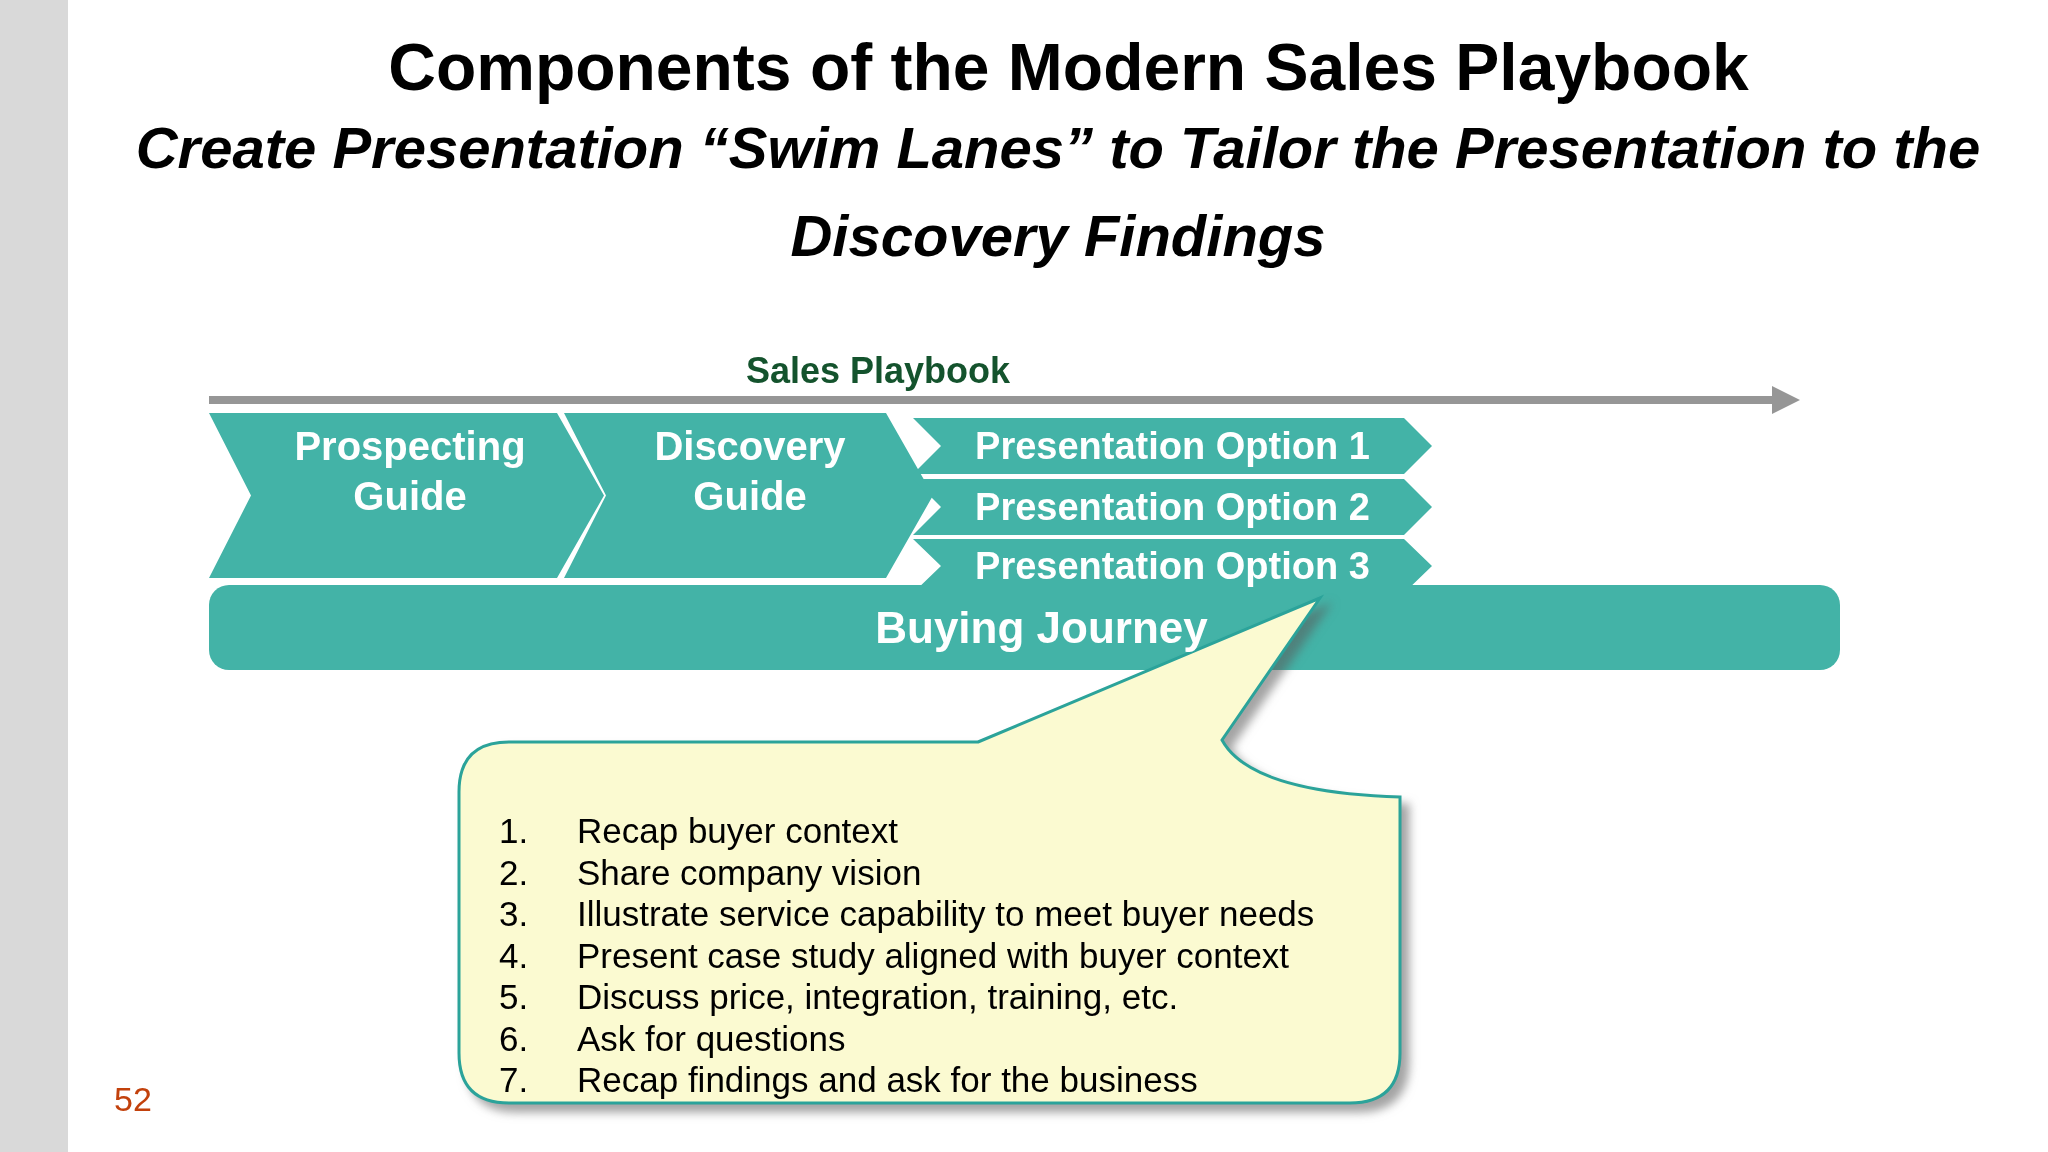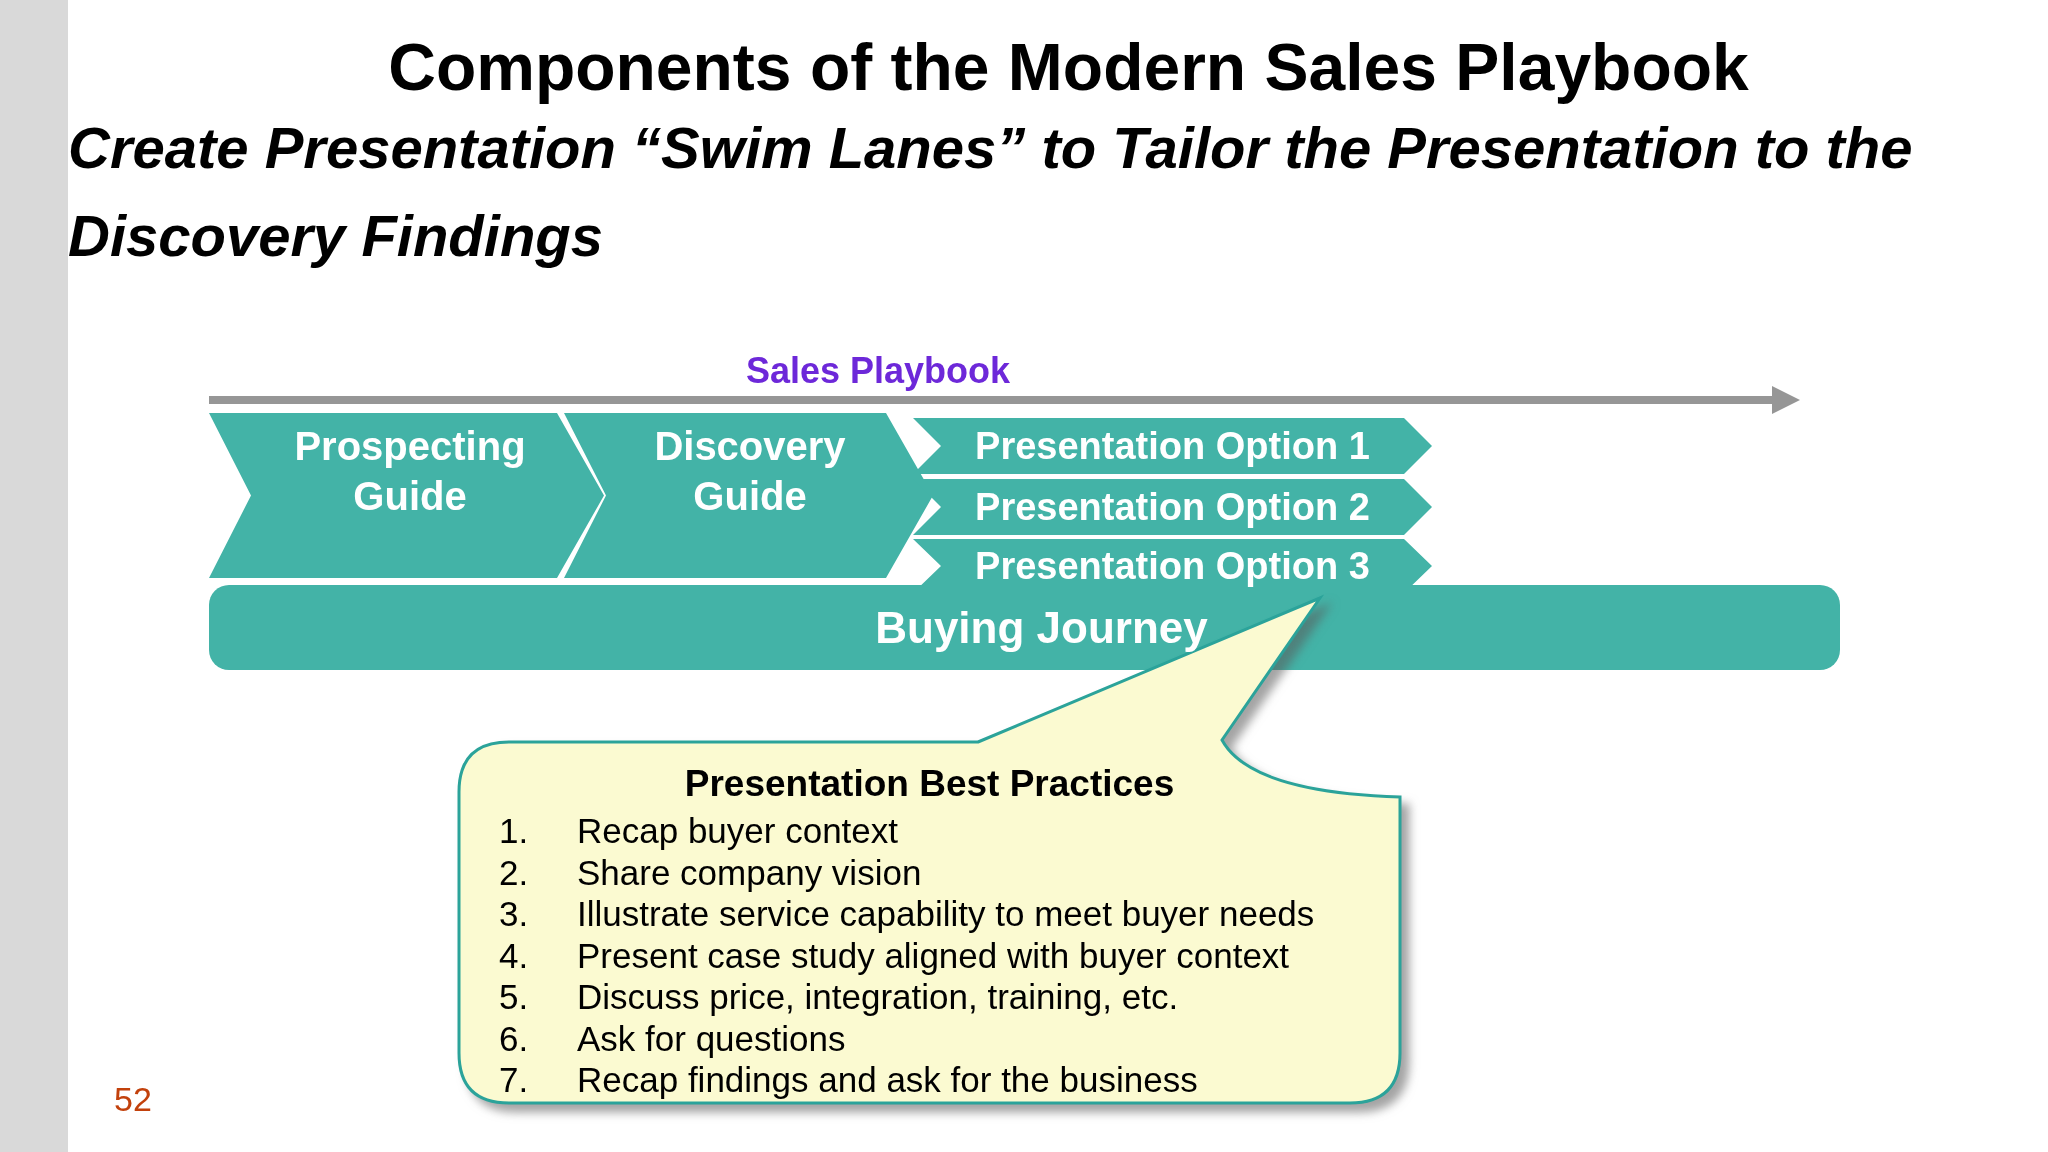--- a/index.html
+++ b/index.html
@@ -1,23 +1,23 @@
 <!DOCTYPE html>
 <html style="--teal: #43B3A7; --callout-fill: #FBFAD1; --callout-border: #2BA39A; --arrow: #969696; --strip: #D9D9D9;"><head>
 <meta charset="utf-8">
 <style>
   html,body{margin:0;padding:0;background:#fff;}
   .slide{position:relative;width:2048px;height:1152px;background:#ffffff;overflow:hidden;
          font-family:"Liberation Sans","DejaVu Sans",sans-serif;}
   .left-strip{position:absolute;left:0;top:0;width:68px;height:1152px;background:var(--strip,#D9D9D9);}
   .abs{position:absolute;}
   .page-title{left:68px;right:0;top:22px;text-align:center;font-size:66px;font-weight:bold;color:#000;line-height:90px;padding-left:21px;}
-  .page-subtitle{left:68px;right:0;text-align:left;font-size:58px;font-weight:bold;font-style:italic;color:#000;line-height:88px;}
+  .page-subtitle{left:68px;right:0;text-align:center;font-size:58px;font-weight:bold;font-style:italic;color:#000;line-height:88px;}
   .sub1{top:104px;} .sub2{top:192px;}
-  .flow-label{left:678px;width:400px;top:350px;text-align:center;font-size:36px;font-weight:bold;color:#6d28d9;}
+  .flow-label{left:678px;width:400px;top:350px;text-align:center;font-size:36px;font-weight:bold;color:#14532d;}
   .diagram-svg{left:0;top:0;width:2048px;height:1152px;}
   .teal{fill:var(--teal,#43B3A7);}
   .gray{fill:var(--arrow,#969696);}
   .callout-shape{fill:var(--callout-fill,#FBFAD1);stroke:var(--callout-border,#2BA39A);stroke-width:3;
                  filter:drop-shadow(8px 8px 5px rgba(90,90,90,0.55));}
   .stage-label{top:421px;text-align:center;font-size:40px;font-weight:bold;color:#fff;line-height:50px;white-space:pre-line;}
   .stage-1{left:240px;width:340px;}
   .stage-2{left:585px;width:330px;}
   .option-label{left:941px;width:463px;text-align:center;font-size:38px;font-weight:bold;color:#fff;}
   .opt-1{top:418px;height:56px;line-height:56px;}
@@ -68,21 +68,20 @@
 Guide</div>
   <div class="abs stage-label stage-2">Discovery
 Guide</div>
 
   <div class="abs option-label opt-1">Presentation Option 1</div>
   <div class="abs option-label opt-2">Presentation Option 2</div>
   <div class="abs option-label opt-3">Presentation Option 3</div>
 
   <div class="abs journey-label">Buying Journey</div>
 
-  <div class="abs callout-title">Presentation Best Practices</div>
 
   <div class="abs callout-list">
     <div class="callout-row">
       <span class="li-num">1.</span>
       <span class="li-text">Recap buyer context</span>
     </div>
     <div class="callout-row">
       <span class="li-num">2.</span>
       <span class="li-text">Share company vision</span>
     </div>

